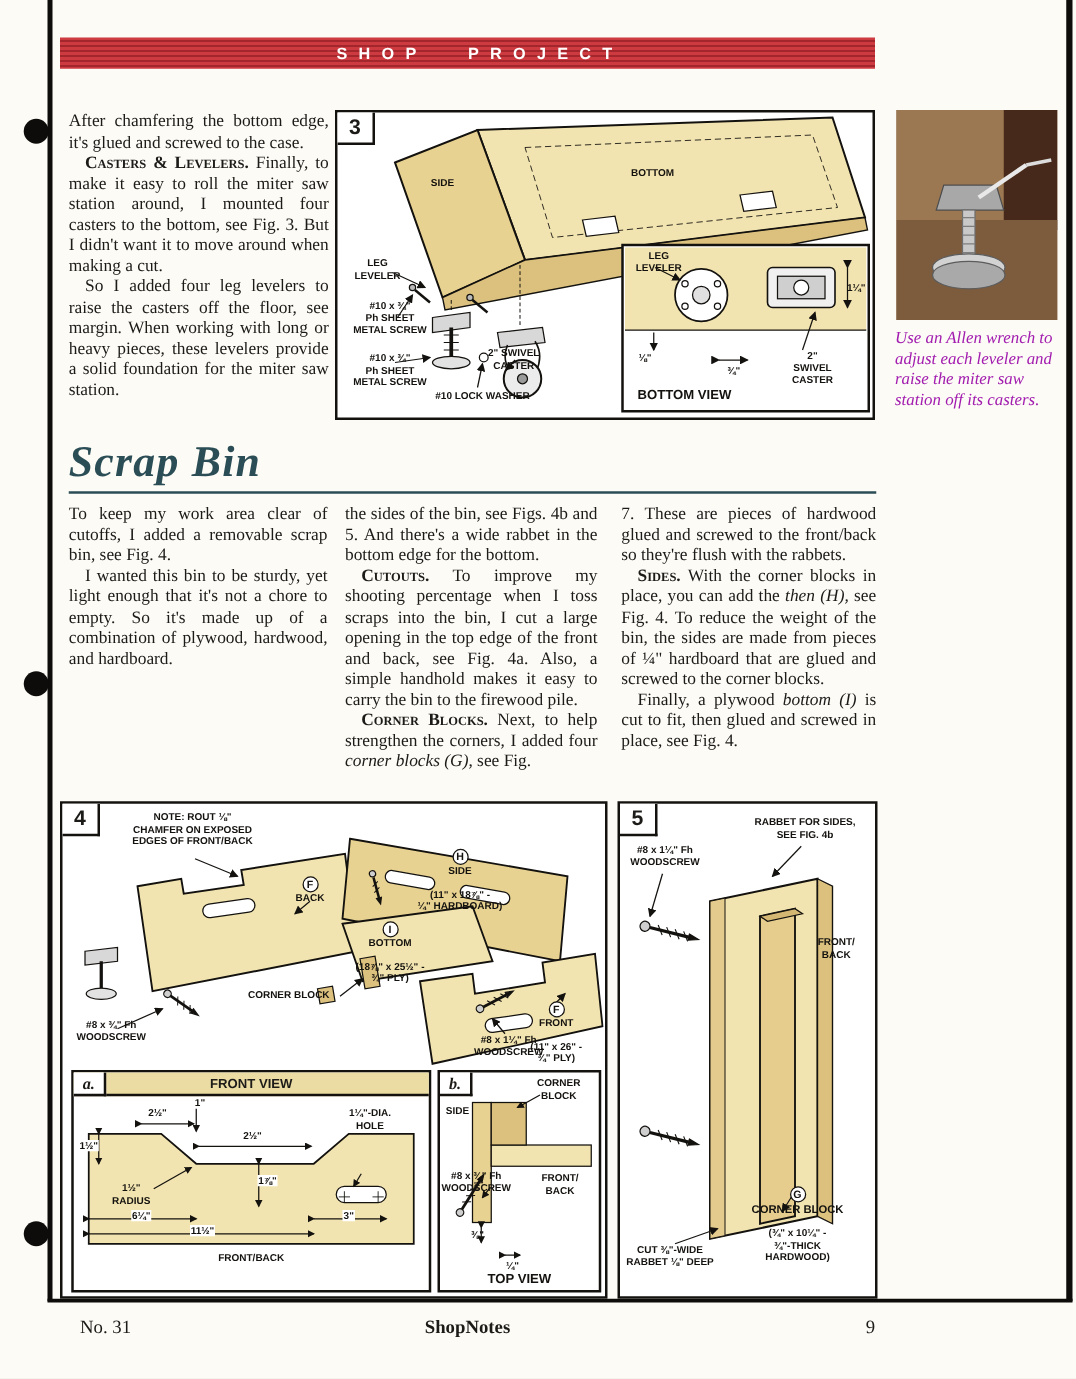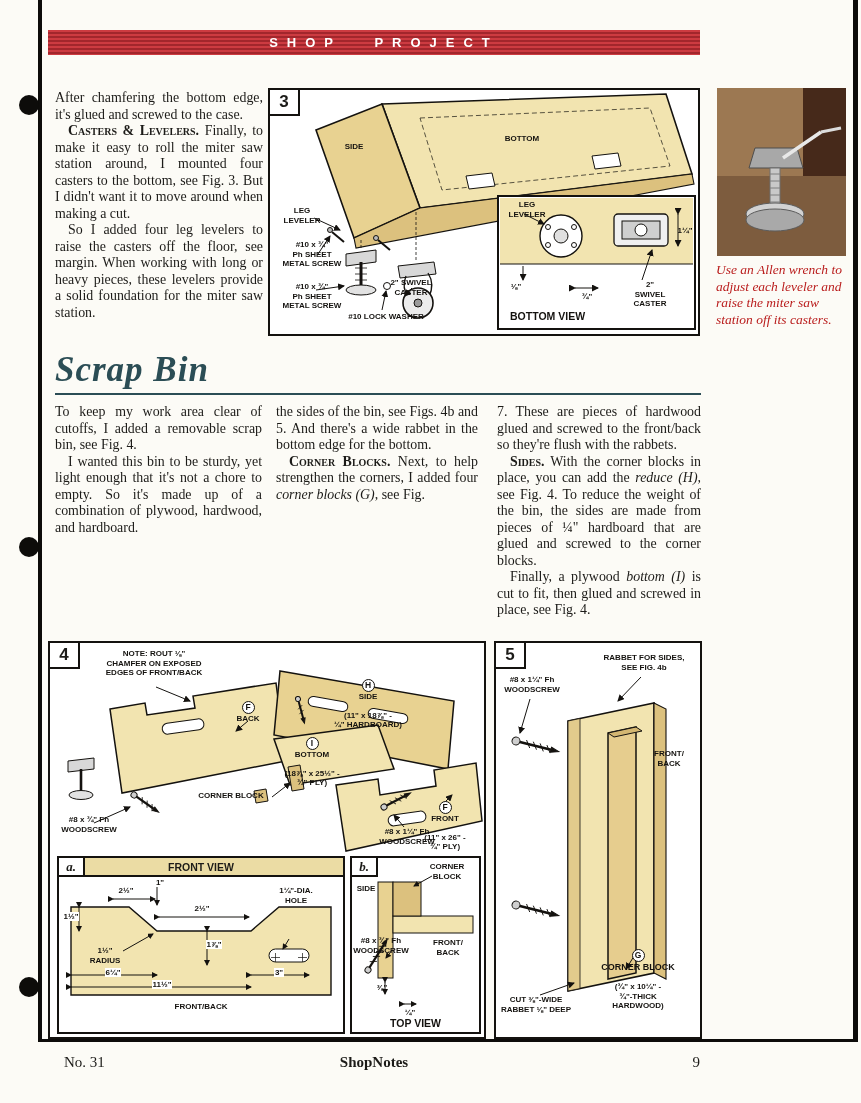--- a/index.html
+++ b/index.html
@@ -26,21 +26,21 @@
   .body-text p.ind { text-indent:13px; }
   .lead { font-weight:bold; font-variant:small-caps; }
   .it { font-style:italic; }
 
   .section-head { position:absolute; left:55px; top:348px; width:646px; height:47px;
                   border-bottom:2px solid #2b4d55; }
   .section-head h1 { margin:0; font-style:italic; font-weight:bold; font-size:35px;
                      color:#2b4d55; letter-spacing:1px; line-height:44px; }
 
   .caption { position:absolute; left:716px; top:262px; width:132px; font-style:italic;
-             font-size:13.5px; line-height:16.5px; color:#b91c1c; }
+             font-size:13.5px; line-height:16.5px; color:#a21caf; }
 
   
   .fig { position:absolute; background:#fff; border:2.5px solid #14120f; }
   .fignum { position:absolute; top:0; left:0; width:30px; height:26px;
             border-right:2.5px solid #14120f; border-bottom:2.5px solid #14120f; background:#fff;
             display:flex; align-items:center; justify-content:center;
             font-family:"Liberation Sans",sans-serif; font-weight:bold; font-size:17px; z-index:6; }
   .lbl { position:absolute; font-family:"Liberation Sans",sans-serif; font-weight:bold;
          font-size:8px; line-height:1.2; text-align:center; white-space:pre-line; color:#14120f; z-index:4; }
   .lbl.l { text-align:left; }
@@ -196,25 +196,26 @@
   <div class="section-head">
     <h1>Scrap Bin</h1>
   </div>
 
   <div class="body-text" style="left:55px; top:404px; width:207px;">
     <p><span>To keep my work area clear of cutoffs, I added a removable scrap bin, see Fig. 4.</span></p>
     <p class="ind"><span>I wanted this bin to be sturdy, yet light enough that it's not a chore to empty. So it's made up of a combination of plywood, hardwood, and hardboard.</span></p>
   </div>
   <div class="body-text" style="left:276px; top:404px; width:202px;">
     <p><span>the sides of the bin, see Figs. 4b and 5. And there's a wide rabbet in the bottom edge for the bottom.</span></p>
+    <p class="ind"><span class="lead">Cutouts.</span><span> To improve my shooting percentage when I toss scraps into the bin, I cut a large opening in the top edge of the front and back, see Fig. 4a. Also, a simple handhold makes it easy to carry the bin to the firewood pile.</span></p>
     <p class="ind"><span class="lead">Corner Blocks.</span><span> Next, to help strengthen the corners, I added four </span><span class="it">corner blocks (G)</span><span>, see Fig.</span></p>
   </div>
   <div class="body-text" style="left:497px; top:404px; width:204px;">
     <p><span>7. These are pieces of hardwood glued and screwed to the front/back so they're flush with the rabbets.</span></p>
-    <p class="ind"><span class="lead">Sides.</span><span> With the corner blocks in place, you can add the </span><span class="it">reduce (H),</span><span> see Fig. 4. To reduce the weight of the bin, the sides are made from pieces of ¼" hardboard that are glued and screwed to the corner blocks.</span></p>
+    <p class="ind"><span class="lead">Sides.</span><span> With the corner blocks in place, you can add the </span><span class="it">then (H),</span><span> see Fig. 4. To reduce the weight of the bin, the sides are made from pieces of ¼" hardboard that are glued and screwed to the corner blocks.</span></p>
     <p class="ind"><span>Finally, a plywood </span><span class="it">bottom (I)</span><span> is cut to fit, then glued and screwed in place, see Fig. 4.</span></p>
   </div>
 
   <div class="fig" style="left:48px; top:641px; width:438px; height:398px;">
     <div class="fignum">4</div>
     <svg class="abs" style="left:0;top:0" width="433" height="213" viewBox="0 0 433 213">
       <defs>
           <marker id="ar4" markerWidth="7" markerHeight="7" refX="6" refY="3.5" orient="auto">
             <path d="M0,0L7,3.5L0,7Z" fill="#14120f"></path>
           </marker>

